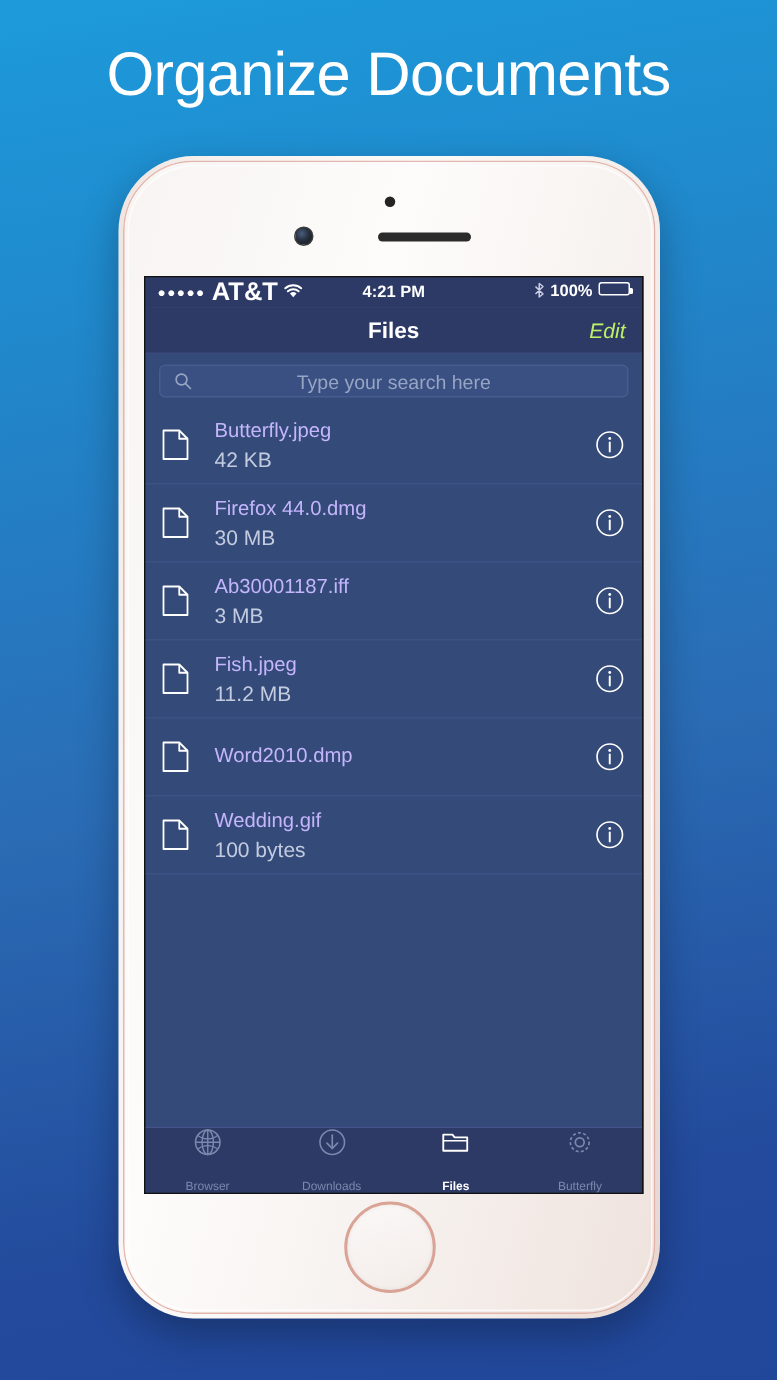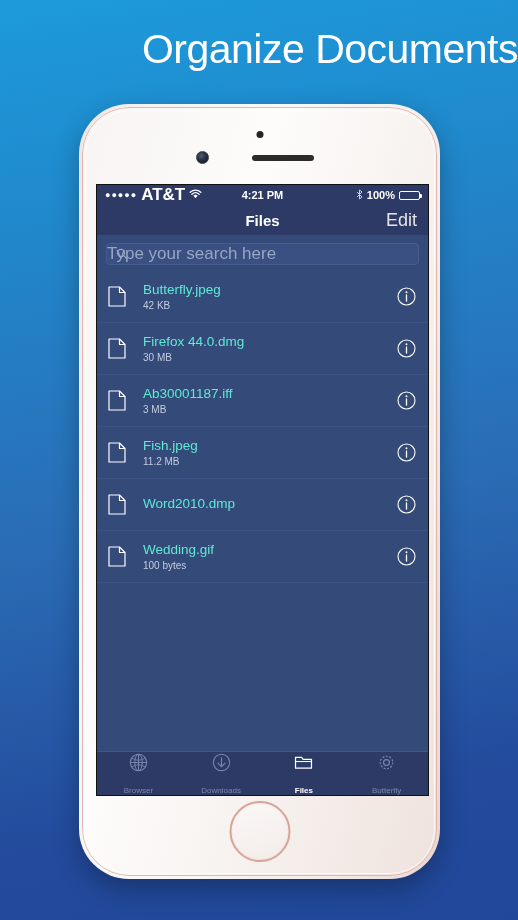--- a/index.html
+++ b/index.html
@@ -6,21 +6,21 @@
   html,body { width:518px; height:920px; }
   body {
     font-family:"Liberation Sans", sans-serif;
     background:linear-gradient(170deg,#1d9ada 0%,#1f8ccf 18%,#2a6cb5 55%,#234a9c 85%,#21479a 100%);
     position:relative; overflow:hidden;
   }
 
   
   .headline {
     position:absolute; top:26px; left:0; width:100%;
-    text-align:right; color:#ffffff;
+    text-align:center; color:#ffffff;
     font-size:41px; font-weight:300; letter-spacing:-0.5px;
     white-space:nowrap;
   }
 
   
   .phone {
     position:absolute; left:79px; top:104px;
     width:361px; height:775px;
     border-radius:50px;
     background:linear-gradient(100deg,#efe3de 0%,#f6f1ee 12%,#fbf9f8 40%,#f3ebe7 78%,#e8d6d0 100%);
@@ -85,66 +85,66 @@
   }
   .sb-left { display:flex; align-items:center; gap:4px; }
   .dots { letter-spacing:1px; font-size:9px; }
   .carrier { font-size:17px; }
   .wifi-ico { display:inline-block; }
   .sb-center {
     position:absolute; left:0; width:100%; text-align:center;
     font-size:11px; font-weight:bold;
   }
   .sb-right {
-    margin-left:auto; display:flex; align-items:center; gap:4px;
+    margin-left:auto; display:flex; gap:4px;
     position:relative; z-index:2; font-size:11px;
   }
   .battery {
     width:21px; height:9px; border:1px solid #fff; border-radius:2px;
     position:relative; padding:1px;
   }
   .battery::after {
     content:""; position:absolute; right:-3px; top:2.5px;
     width:2px; height:4px; background:#fff; border-radius:0 1px 1px 0;
   }
   .battery-fill { width:100%; height:100%; background:#fff; border-radius:1px; }
 
   .navbar {
     height:31px; background:#2e3a66;
     display:flex; align-items:center; justify-content:center;
     position:relative; border-bottom:1px solid #3b4a7c;
   }
   .nav-title { color:#fff; font-size:15px; font-weight:bold; }
   .nav-edit {
-    position:absolute; right:11px; color:#e5e5e5; font-size:18px;
+    position:absolute; right:11px; color:#bef264; font-size:14px;font-style:italic;
   }
 
   .searchwrap { padding:7px 9px 6px 9px; background:#344a78; }
   .searchbar {
     height:22px; border-radius:4px;
     background:#3a5082; border:1px solid #465c8e;
     display:flex; align-items:center; position:relative;
   }
   .search-ico { position:absolute; left:9px; display:flex; }
   .search-ph {
-    width:100%; 
-    color:#97a5c4; font-size:17px;
+    width:100%; text-align:center;
+    color:#97a5c4; font-size:13px;
   }
 
   .list { background:#344a78; }
   .row {
     height:52px; display:flex; align-items:center;
     padding:0 12px 0 11px;
     border-bottom:1px solid #3d5284;
     position:relative;
   }
   .doc-ico { width:22px; flex:0 0 22px; display:flex; align-items:center; }
   .row-text { margin-left:13px; flex:1; min-width:0; }
-  .fname { color:#5eead4; font-size:13.5px; line-height:1.25; }
-  .fsize { color:#c3cbe0; font-size:10px; margin-top:2px; }
+  .fname { color:#c4b5fd; font-size:13.5px; line-height:1.25; }
+  .fsize { color:#c3cbe0; font-size:14px; margin-top:2px; }
   .info-ico { flex:0 0 20px; display:flex; justify-content:flex-end; }
 
   .tabbar {
     position:absolute; bottom:0; left:0; width:100%;
     height:44px; background:#2e3a66;
     border-top:1px solid #44538a;
     display:flex;
   }
   .tab {
     flex:1; display:flex; flex-direction:column;

